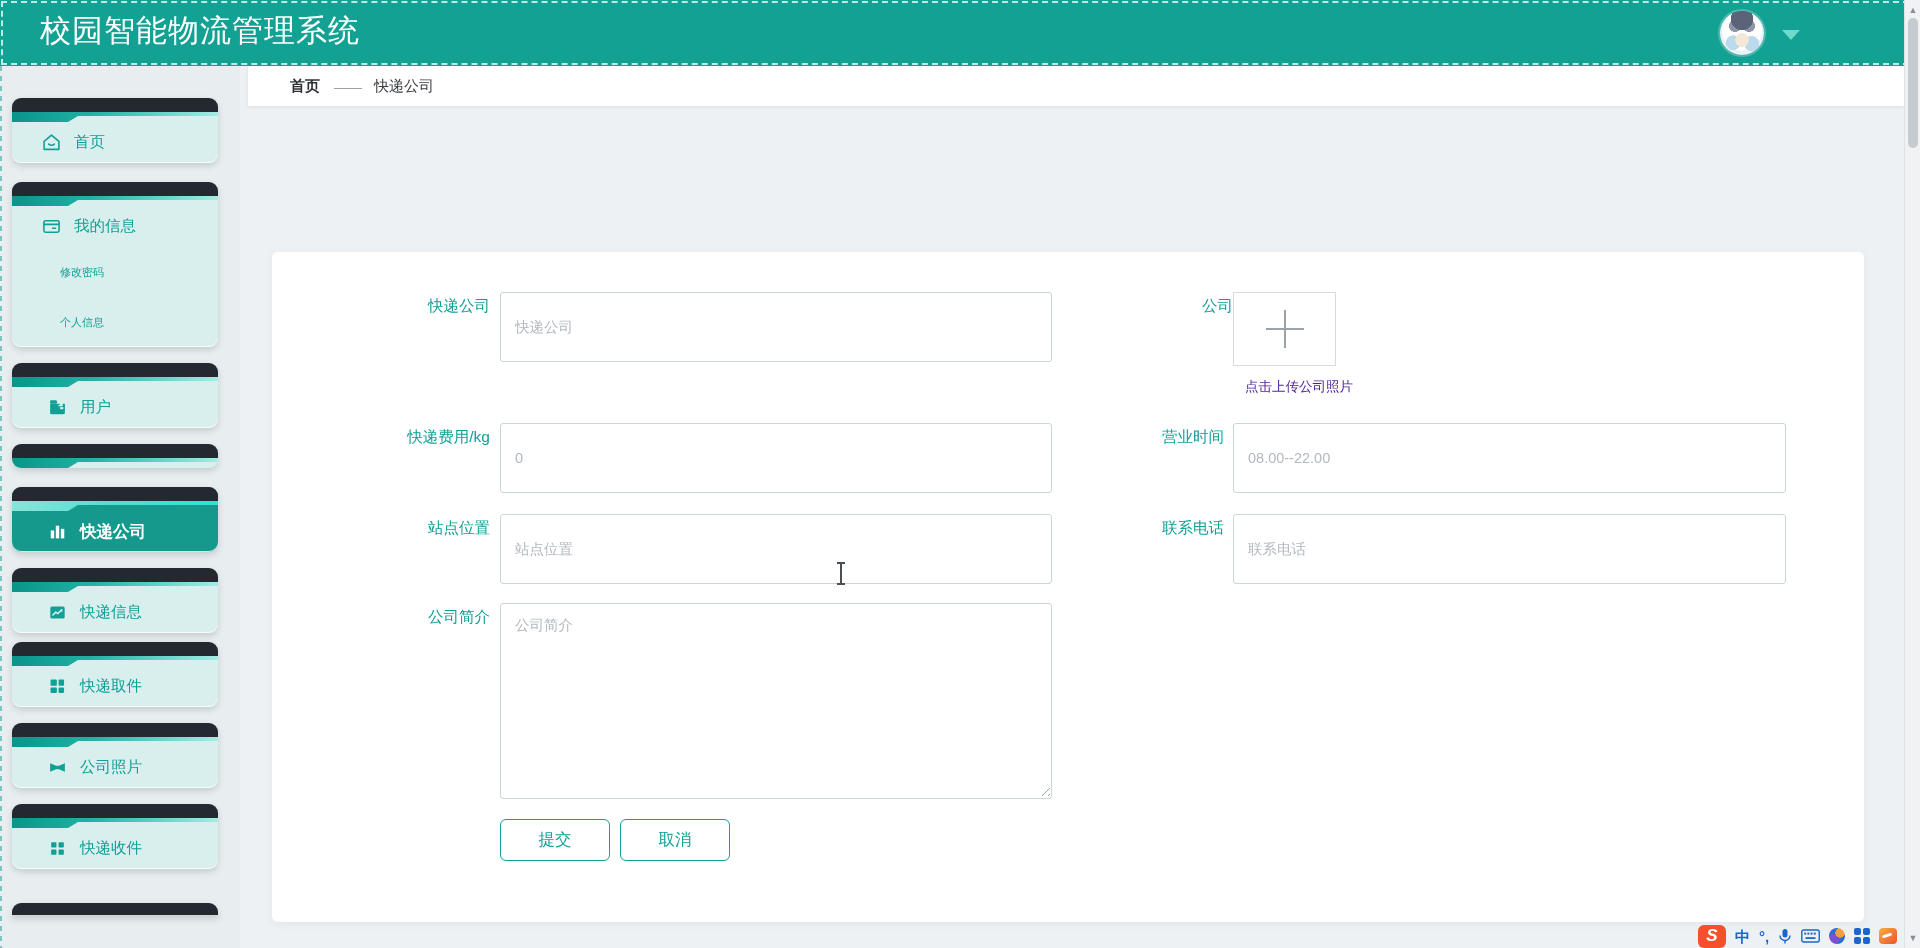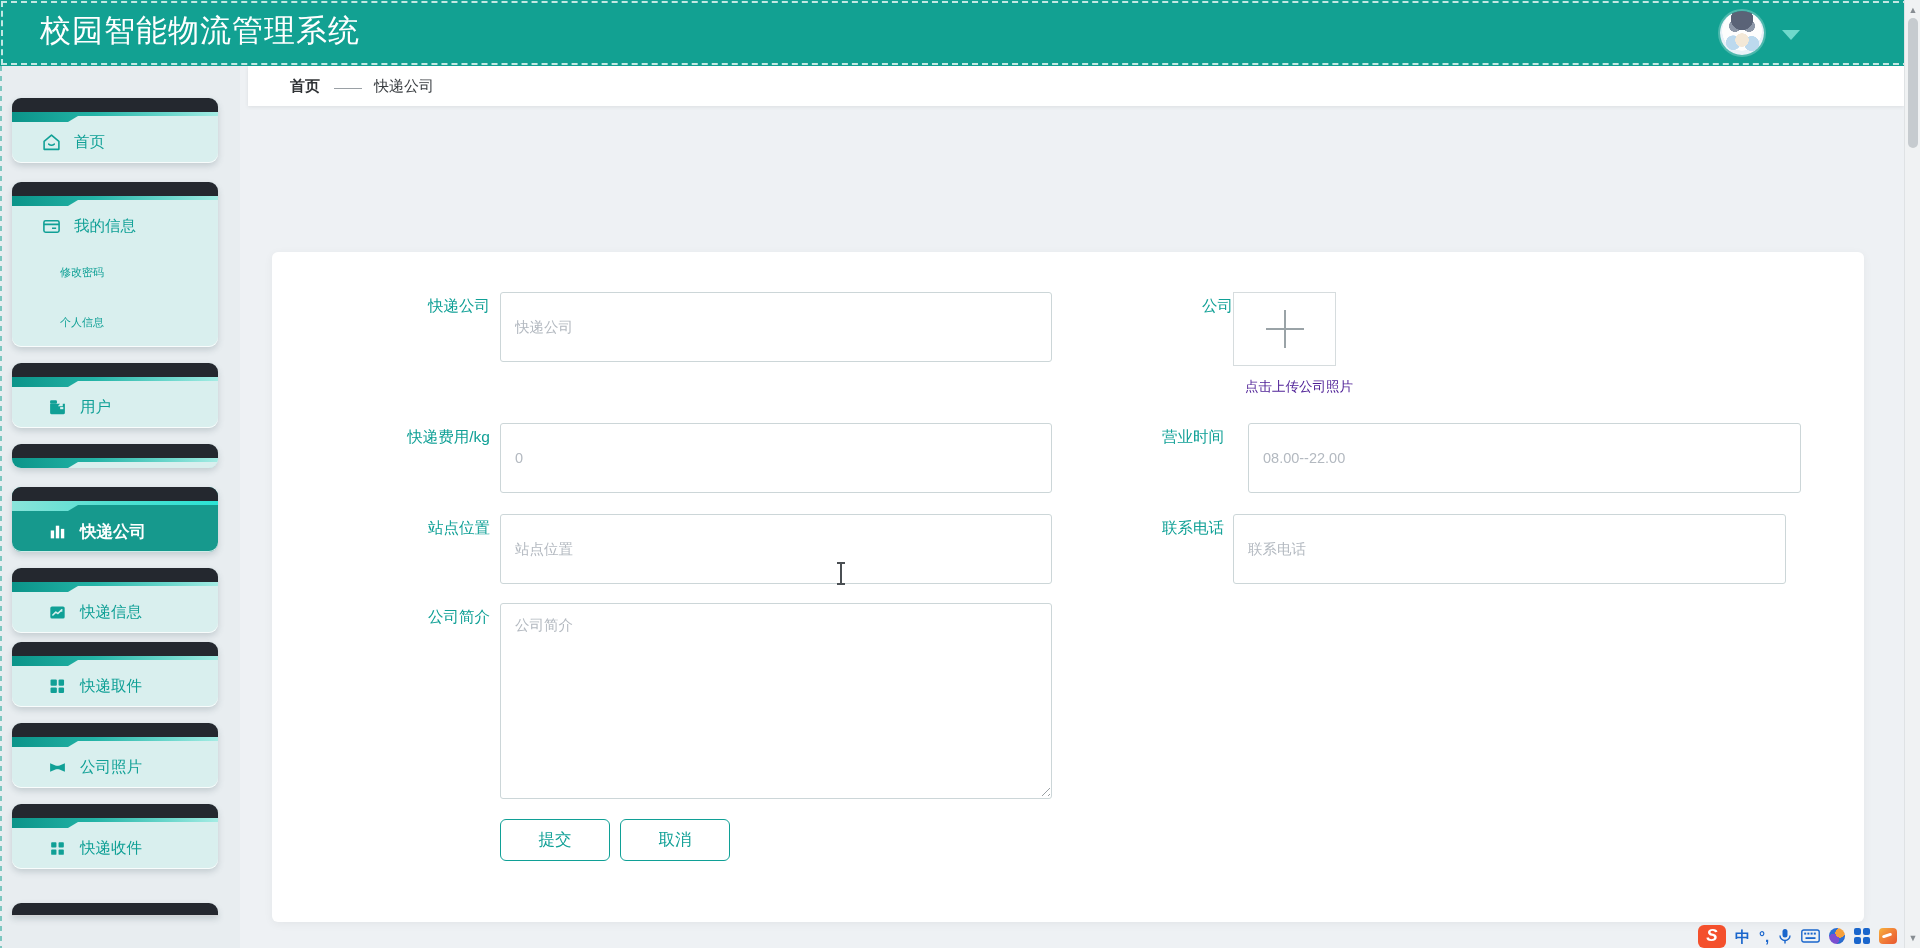--- a/index.html
+++ b/index.html
@@ -270,21 +270,21 @@
     <div class="f-label" style="left:832px;top:44px">公司照片</div>
     <div class="upload-box">
       <div class="plus"></div>
     </div>
     <div class="upload-hint">点击上传公司照片</div>
 
     <div class="f-label" style="left:58px;top:175px">快递费用/kg</div>
     <input class="f-input" style="left: 228px; top: 171px; width: 552px; height: 70px;" placeholder="0">
 
     <div class="f-label" style="left:792px;top:175px">营业时间</div>
-    <input class="f-input" style="left: 961px; top: 171px; width: 553px; height: 70px; margin-left: 15px;" placeholder="08.00--22.00">
+    <input class="f-input" style="left: 961px; top: 171px; width: 553px; height: 70px;" placeholder="08.00--22.00">
 
     <div class="f-label" style="left:58px;top:266px">站点位置</div>
     <input class="f-input" style="left: 228px; top: 262px; width: 552px; height: 70px;" placeholder="站点位置">
 
     <div class="f-label" style="left:792px;top:266px">联系电话</div>
     <input class="f-input" style="left: 961px; top: 262px; width: 553px; height: 70px;" placeholder="联系电话">
 
     <div class="f-label" style="left:58px;top:355px">公司简介</div>
     <textarea class="f-input" style="left: 228px; top: 351px; width: 552px; height: 196px;" placeholder="公司简介"></textarea>
     <div class="resize-handle"></div>

